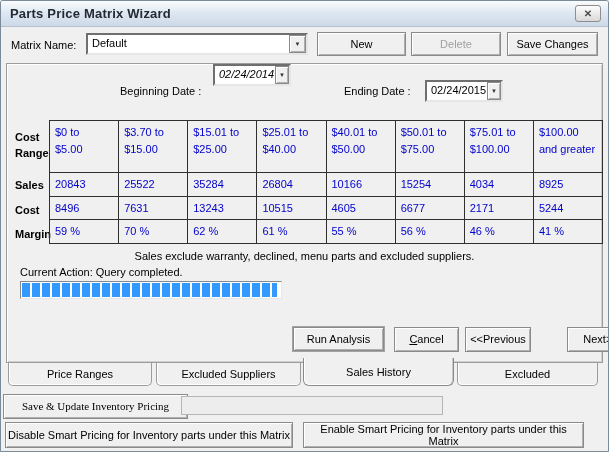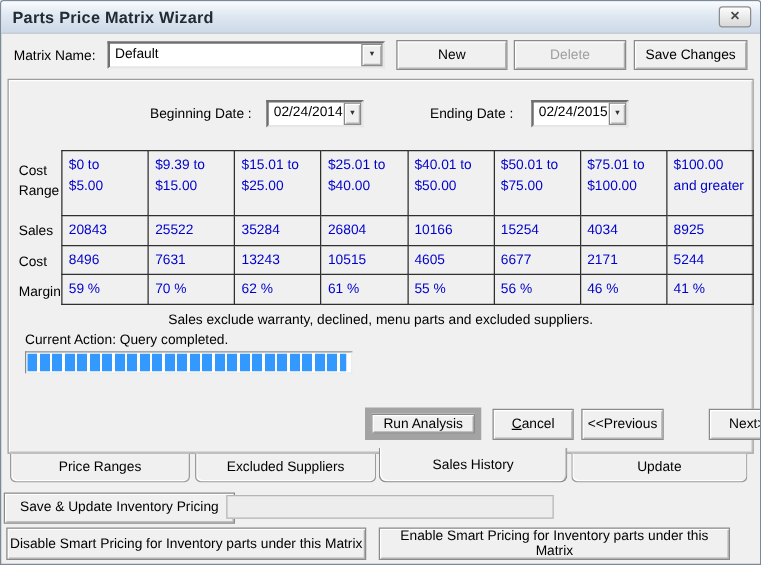--- a/index.html
+++ b/index.html
@@ -23,21 +23,21 @@
     font-size:10px; font-weight:bold; color:#4a4a4a; line-height:1;
   }
   
   .btn {
     position:absolute; background:#f0f0f0; border:1px solid #8a8a8a;
     box-shadow: inset 1px 1px 0 #ffffff, inset -1px -1px 0 #b0b0b0;
     display:flex; align-items:center; justify-content:center;
     font-size:11px; color:#000; text-align:center; line-height:1.1; cursor:default;
   }
   .btn.disabled { color:#9f9f9f; }
-  .btn.default-btn { border:5px solid #a3a3a3; box-shadow: inset 0 0 0 1px #8a8a8a, inset 2px 2px 0 #ffffff, inset -2px -2px 0 #b0b0b0; }
+  .btn.default-btn { border:1px solid #a3a3a3; box-shadow: inset 0 0 0 1px #8a8a8a, inset 2px 2px 0 #ffffff, inset -2px -2px 0 #b0b0b0; }
   
   .sunken {
     background:#ffffff; border-style:solid; border-width:2px;
     border-color:#6f6f6f #e6e6e6 #e6e6e6 #6f6f6f;
   }
   .combo { position:absolute; display:flex; align-items:stretch; }
   .combo .val { flex:1; padding:2px 4px; font-size:11px; color:#000; white-space:nowrap; overflow:hidden; }
   .combo .drop {
     width:17px; background:#f0f0f0; border:1px solid #8a8a8a;
     box-shadow: inset 1px 1px 0 #ffffff, inset -1px -1px 0 #b0b0b0;
@@ -51,21 +51,21 @@
   }
   .lbl { position:absolute; color:#000; font-size:11px; white-space:nowrap; }
   
   #grid { position:absolute; left:42px; top:118px; width:554px; border-collapse:collapse; table-layout:fixed; }
   #grid td {
     border:1px solid #2f2f2f; color:#0000cc; font-size:11px;
     padding:3px 5px; vertical-align:top; line-height:1.5; overflow:hidden; white-space:nowrap;
   }
   #grid tr.hdr td { height:52px; }
   #grid tr.datarow td { height:22px; vertical-align:middle; }
-  .rowlabels div { position:absolute; left:8px; color:#000; font-size:11px; }
+  .rowlabels div { position:absolute; left:8px; color:#000; font-size:11px;font-weight:bold; }
   .note { position:absolute; width:100%; text-align:center; font-size:11px; color:#000; }
   
   #progress-track { position:absolute; left:13px; top:279px; width:262px; height:18px; background:#ffffff;
     border-style:solid; border-width:1px; border-color:#8a8a8a #e6e6e6 #e6e6e6 #8a8a8a; padding:1px; }
   #progress-fill { height:100%;
     background:repeating-linear-gradient(90deg, #3399ff 0px, #3399ff 8px, #ffffff 8px, #ffffff 10px); }
   
   .tab {
     position:absolute; top:362px; height:23px; background:#f0f0f0;
     border:1px solid #9c9c9c; border-top:none; border-radius:0 0 5px 5px;
@@ -99,21 +99,21 @@
         <span>▼</span>
       </span>
   </div>
   <div class="btn disabled" style="left:410px; top:31px; width:90px; height:24px;">Delete</div>
   <div class="btn" style="left:316px; top:31px; width:89px; height:24px;">New</div>
   <div class="btn" style="left:506px; top:31px; width:91px; height:24px;">Save Changes</div>
 
   <div id="panel">
 
     <span class="lbl" style="left:113px; top:21px;">Beginning Date :</span>
-    <div class="combo sunken" style="left:206px; top:16px; width:78px; height:22px;">
+    <div class="combo sunken" style="left:206px; top:0; width:78px; height:22px;font-style:italic;">
       <span class="val">02/24/2014</span>
       <span class="drop" style="width:14px;">
           <span>▼</span>
         </span>
     </div>
     <span class="lbl" style="left:337px; top:21px;">Ending Date :</span>
     <div class="combo sunken" style="left:418px; top:16px; width:78px; height:22px;">
       <span class="val">02/24/2015</span>
       <span class="drop" style="width:14px;">
           <span>▼</span>
@@ -129,21 +129,21 @@
     </div>
 
     <table id="grid" style="top:56px;border-radius:28px;">
       <tbody>
           <tr class="hdr">
         <td>
               <div>$0 to</div>
               <div>$5.00</div>
             </td>
         <td>
-              <div>$9.39 to</div>
+              <div>$3.70 to</div>
               <div>$15.00</div>
             </td>
         <td>
               <div>$15.01 to</div>
               <div>$25.00</div>
             </td>
         <td>
               <div>$25.01 to</div>
               <div>$40.00</div>
             </td>
@@ -208,21 +208,21 @@
     <div class="btn" style="left:387px; top:263px; width:65px; height:25px;text-align:center;">
       <span><u>C</u><span>ancel</span></span>
     </div>
     <div class="btn" style="left:458px; top:263px; width:66px; height:25px;">&lt;&lt;Previous</div>
     <div class="btn" style="left:560px; top:263px; width:68px; height:25px;">Next&gt;&gt;</div>
   </div>
 
   <div class="tab" style="left:155px; width:145px;">Excluded Suppliers</div>
   <div class="tab" style="left:7px;  width:144px;">Price Ranges</div>
   <div class="tab active" style="left:302px; width:151px;">Sales History</div>
-  <div class="tab" style="left:456px; width:141px;">Update</div>
-
-  <div class="btn" style="left:2px; top:393px; width:185px; height:25px;">Save &amp; Update Inventory Pricing</div>
+  <div class="tab" style="left:456px; width:141px;">Excluded</div>
+
+  <div class="btn" style="left:2px; top:393px; width:185px; height:25px;font-family:Liberation Serif, serif;">Save &amp; Update Inventory Pricing</div>
   <div class="flatfield" style="left:180px; top:395px; width:262px; height:19px;"></div>
 
   <div class="btn" style="left:4px; top:421px; width:288px; height:26px;">Disable Smart Pricing for Inventory parts under this Matrix</div>
   <div class="btn" style="left:302px; top:421px; width:281px; height:26px;">Enable Smart Pricing for Inventory parts under this Matrix</div>
 
 </div>
 
 </body></html>

